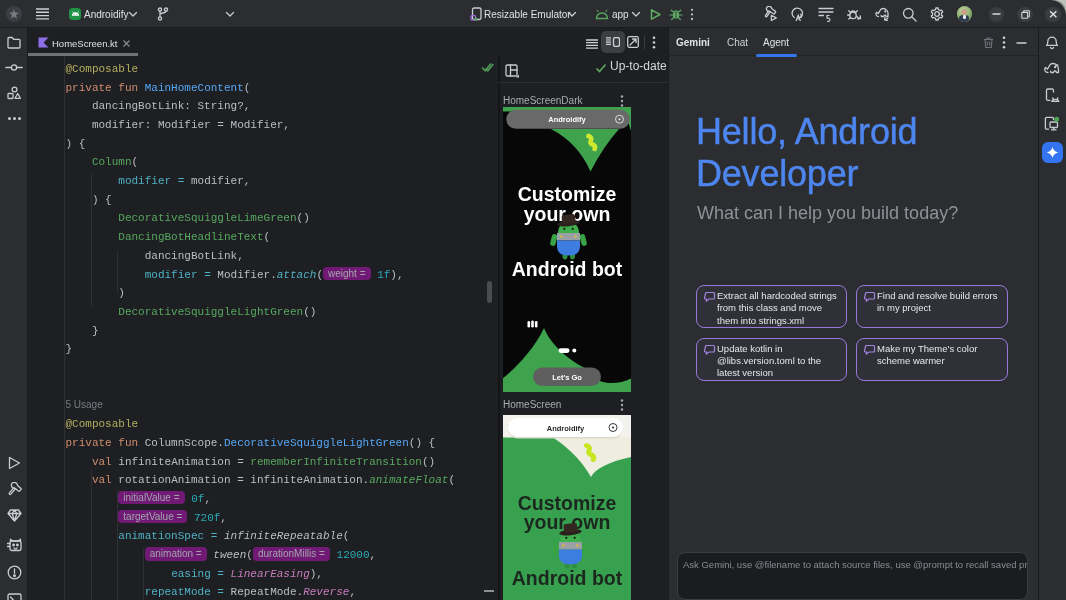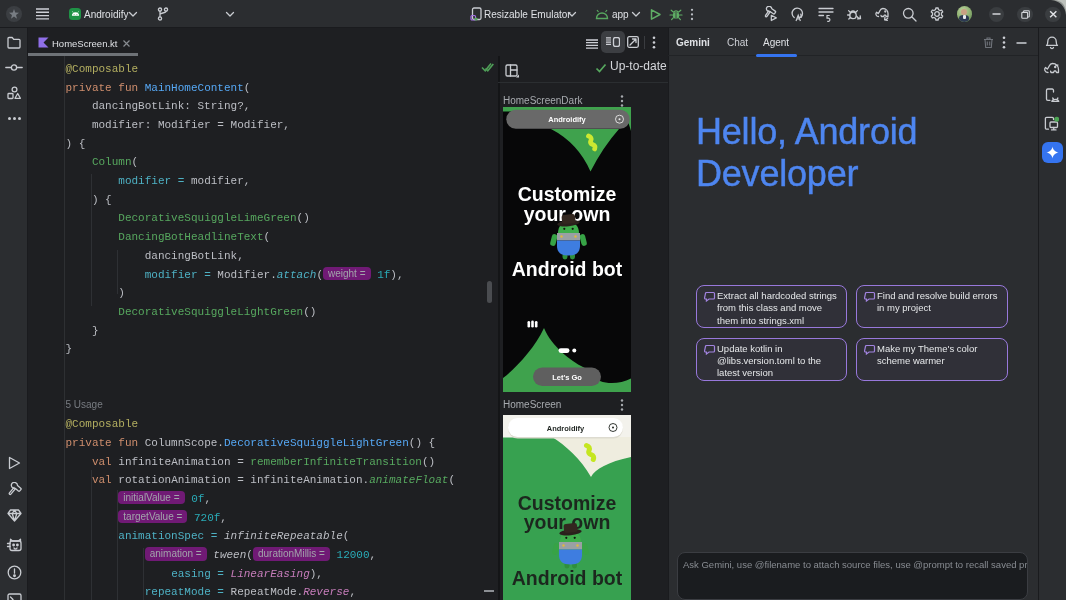--- a/index.html
+++ b/index.html
@@ -454,20 +454,21 @@
         <circle cx="2" cy="1.8" r="1.3"></circle>
         <circle cx="2" cy="6.5" r="1.3"></circle>
         <circle cx="2" cy="11.2" r="1.3"></circle>
       </g>
   </svg>
   <svg class="abs" style="left:1016px;top:41.5px" width="11" height="2" viewBox="0 0 11 2">
       <path d="M0.5 1 H10.5" stroke="#CED0D6" stroke-width="1.5"></path>
     </svg>
 
   <div class="abs" style="left:696px;top:111px;font-size:36px;line-height:42px;letter-spacing:-0.2px;color:#4E86F0;-webkit-text-stroke:0.45px #4E86F0;">Hello, Android<br>Developer</div>
+  <div class="abs" style="left:697px;top:203px;font-size:18px;color:#8E9297;">What can I help you build today?</div>
 
   <div class="abs" style="left:696px;top:285px;width:151px;height:43px;border:1px solid #9878DB;border-radius:8px;background:rgba(150,110,220,0.05);"></div>
   <svg class="abs" style="left:704px;top:291px" width="12" height="11" viewBox="0 0 12 11">
     <path d="M1.5 2.5 a1 1 0 0 1 1 -1 h7 a1 1 0 0 1 1 1 v4.5 a1 1 0 0 1 -1 1 h-4.5 l-2.6 2 v-2 h-0.9 a1 1 0 0 1 -1 -1 Z" fill="none" stroke="#A284E0" stroke-width="1.2"></path>
   </svg>
   <div class="abs" style="left:717px;top:290px;font-size:9.5px;line-height:12.3px;color:#E6E8EA;white-space:nowrap;">Extract all hardcoded strings<br>from this class and move<br>them into strings.xml</div>
 
   <div class="abs" style="left:856px;top:285px;width:152px;height:43px;border:1px solid #9878DB;border-radius:8px;background:rgba(150,110,220,0.05);"></div>
   <svg class="abs" style="left:864px;top:291px" width="12" height="11" viewBox="0 0 12 11">
     <path d="M1.5 2.5 a1 1 0 0 1 1 -1 h7 a1 1 0 0 1 1 1 v4.5 a1 1 0 0 1 -1 1 h-4.5 l-2.6 2 v-2 h-0.9 a1 1 0 0 1 -1 -1 Z" fill="none" stroke="#A284E0" stroke-width="1.2"></path>

